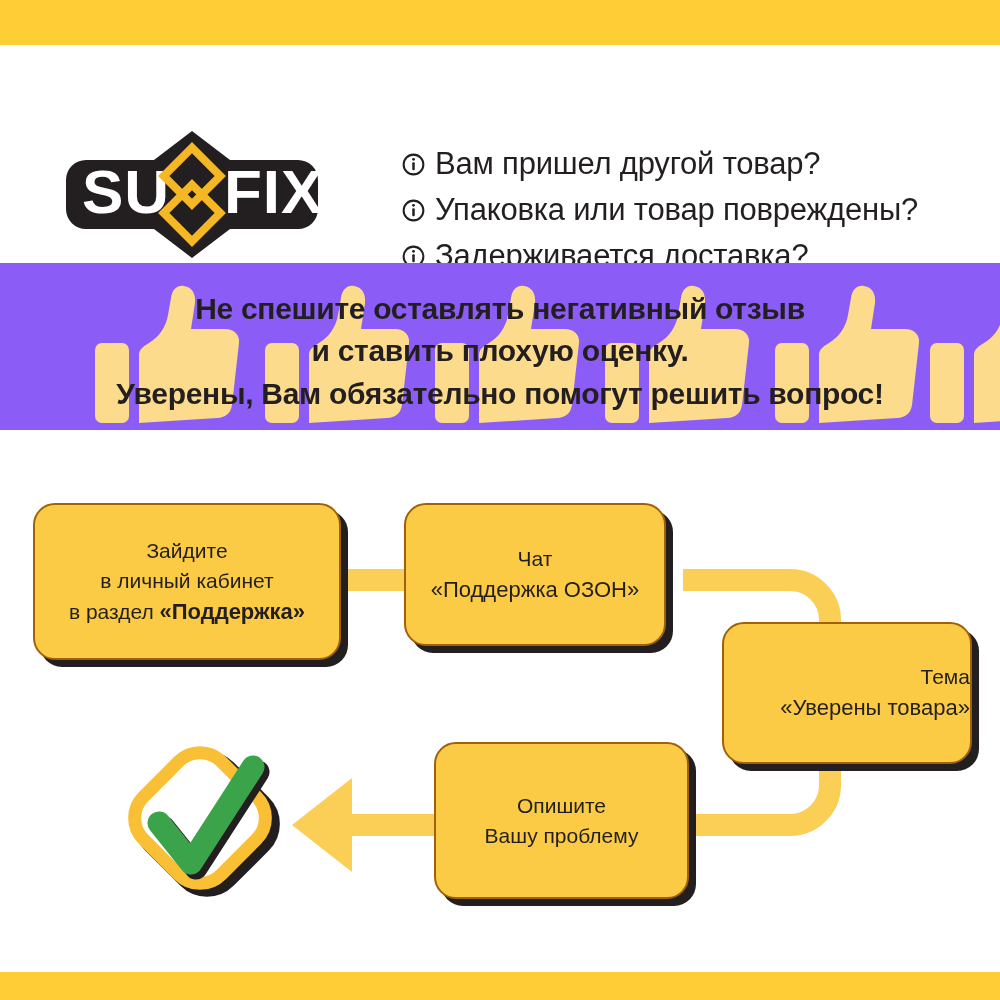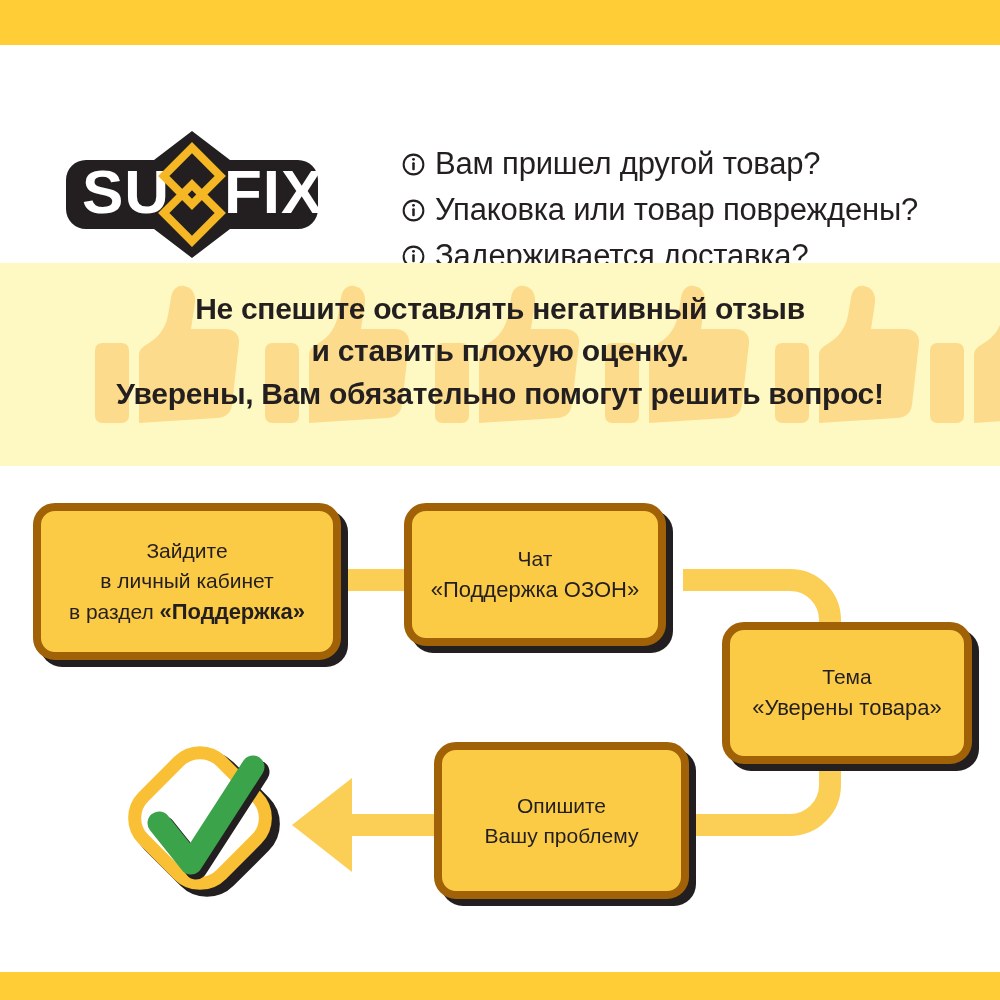--- a/index.html
+++ b/index.html
@@ -51,22 +51,22 @@
     white-space:nowrap;
   }
   .info-ico{
     flex:0 0 auto;
     width:23px;height:23px;margin-right:10px;
     display:block;
   }
 
   
   .banner{
-    position:absolute;left:0;top:263px;width:1000px;height:203px;
-    background:#fef9c3;
+    position:absolute;left:0;top:263px;width:1000px;height:167px;
+    background:#8b5cf6;
     overflow:hidden;
   }
   .thumbs{
     position:absolute;left:0;top:0;width:1000px;height:177px;
     opacity:1;
   }
   .banner-text{
     position:absolute;left:0;top:0;width:1000px;height:177px;
     display:flex;flex-direction:column;align-items:center;justify-content:center;
     gap:6px;
@@ -84,41 +84,41 @@
 
   
   .flow{
     position:absolute;left:0;top:440px;width:1000px;height:532px;
   }
   .flow-svg{position:absolute;left:0;top:0;width:1000px;height:532px;}
 
   .fbox{
     position:absolute;
     background:#FBCB46;
-    border:8px solid #a16207;
+    border:2px solid #a16207;
     border-radius:22px;
     box-shadow:7px 7px 0 0 #231f20;
     display:flex;flex-direction:column;
     align-items:center;justify-content:center;
     box-sizing:border-box;
     z-index:3;
   }
   .fbox .ln{
     color:#231f20;
     font-size:21px;
     line-height:1.42;
     white-space:nowrap;
     text-align:center;
   }
   .fbox .ln.b{font-weight:normal;font-size:22px;}
   .fbox .ln.mix b{font-weight:bold;font-size:22px;}
 
   #box1{left:33px;top:63px;width:308px;height:157px;}
   #box2{left:404px;top:63px;width:262px;height:143px;}
-  #box3{left:722px;top:182px;width:250px;height:142px;}
+  #box3{left:722px;top:182px;width:250px;height:142px;align-items:flex-end;}
   #box4{left:434px;top:302px;width:255px;height:157px;}
 
   .check-wrap{
     position:absolute;left:112px;top:285px;width:182px;height:190px;z-index:3;
   }
 </style>
 </head>
 <body>
 
 <div id="page">

